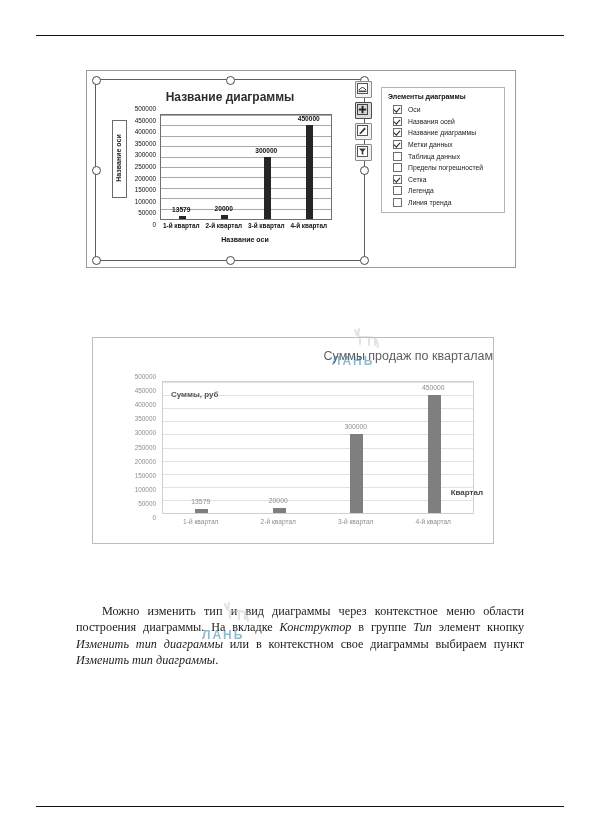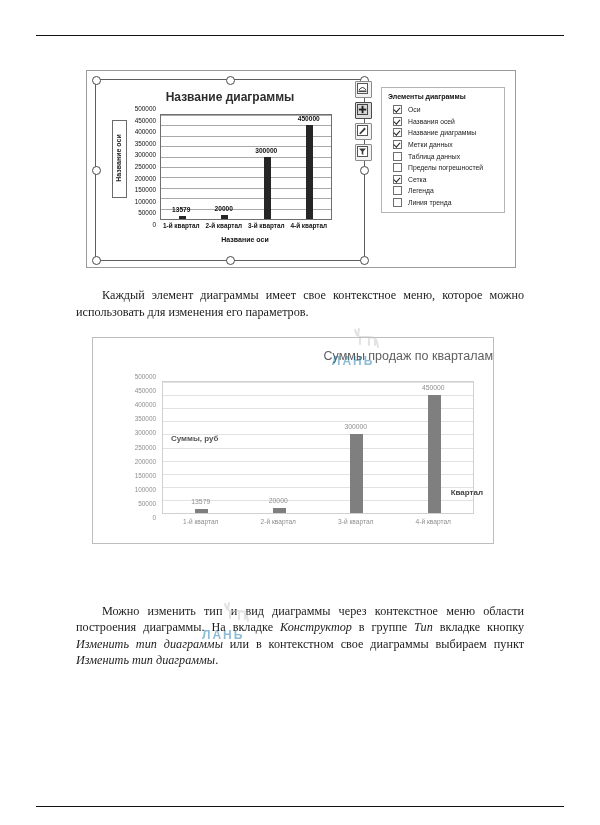--- a/index.html
+++ b/index.html
@@ -96,21 +96,21 @@
   .c2-ylabs{position:absolute;left:6px;top:38px;width:60px;height:141px;
             font-family:"Liberation Sans",sans-serif;font-size:6.4px;color:#8e8e8e;}
   .c2-ylab{position:absolute;right:3px;text-align:right;white-space:nowrap;transform:translateY(-50%);}
   .c2-xlabs{position:absolute;left:69px;top:180px;width:310px;display:flex;
             font-family:"Liberation Sans",sans-serif;font-size:6.6px;color:#8e8e8e;}
   .c2-xlab{flex:1;text-align:center;white-space:nowrap;}
   .c2-bar{position:absolute;bottom:0;background:#7f7f7f;}
   .c2-dlab{position:absolute;font-family:"Liberation Sans",sans-serif;font-size:6.8px;
            color:#8e8e8e;text-align:center;transform:translateX(-50%);white-space:nowrap;}
   .c2-ytitle{position:absolute;left:78px;top:52px;
-             font-family:"Liberation Sans",sans-serif;font-size:8px;font-weight:bold;color:#555;margin-top:44px;}
+             font-family:"Liberation Sans",sans-serif;font-size:8px;font-weight:bold;color:#555;}
   .c2-xtitle{position:absolute;right:10px;top:150px;
              font-family:"Liberation Sans",sans-serif;font-size:8px;font-weight:bold;color:#444;padding-left:8px;}
 
   
   .wm{position:absolute;pointer-events:none;opacity:.45;}
   .wm .wm-text{font-family:"Liberation Sans",sans-serif;font-weight:bold;
                letter-spacing:2px;color:#0369a1;text-align:left;}
   .wm svg{display:block;margin:0 auto;}
   .wm1{left:332px;top:326px;width:70px;}
   .wm1 .wm-text{font-size:12px;}
@@ -250,23 +250,20 @@
             <span>Легенда</span>
           </div>
           <div class="pane-item">
             <span class="cb"></span>
             <span>Линия тренда</span>
           </div>
         </div>
     </div>
   </div>
 
-  <div class="para p1">
-    <span style="display:inline-block;width:26px;"></span><span>Каждый элемент диаграммы имеет свое контекстное меню, которое можно использовать для изменения его параметров.</span>
-  </div>
 
   <div class="fig2">
     <div class="c2-title">Суммы продаж по кварталам</div>
     <div class="c2-ylabs" id="c2-ylabs">
         <div class="c2-ylab" style="top: 141px;">0</div>
         <div class="c2-ylab" style="top: 126.9px;">50000</div>
         <div class="c2-ylab" style="top: 112.8px;">100000</div>
         <div class="c2-ylab" style="top: 98.7px;">150000</div>
         <div class="c2-ylab" style="top: 84.6px;">200000</div>
         <div class="c2-ylab" style="top: 70.5px;">250000</div>
@@ -301,21 +298,21 @@
     <div class="c2-ytitle">Суммы, руб</div>
     <div class="c2-xtitle">Квартал</div>
   <div class="c2-dlab" style="left: 107.75px; top: 160.442px;">13579</div>
       <div class="c2-dlab" style="left: 185.25px; top: 158.76px;">20000</div>
       <div class="c2-dlab" style="left: 262.75px; top: 85.4px;">300000</div>
       <div class="c2-dlab" style="left: 340.25px; top: 46.1px;">450000</div>
     </div>
 
   <div class="para p2">
     <span style="display:inline-block;width:26px;"></span><br>
-    <span style="display:inline-block;width:26px;"></span><span>Можно изменить тип и вид диаграммы через контекстное меню области построения диаграммы. На вкладке </span><i>Конструктор</i><span> в группе </span><i>Тип</i><span> вкладке кнопку </span><i>Изменить тип диаграммы</i><span> или в контекстном свое диаграммы выбираем пункт </span><i>Изменить тип диаграммы</i><span>.</span>
+    <span style="display:inline-block;width:26px;"></span><span>Можно изменить тип и вид диаграммы через контекстное меню области построения диаграммы. На вкладке </span><i>Конструктор</i><span> в группе </span><i>Тип</i><span> элемент кнопку </span><i>Изменить тип диаграммы</i><span> или в контекстном свое диаграммы выбираем пункт </span><i>Изменить тип диаграммы</i><span>.</span>
   </div>
 
   <div class="wm wm1">
     <svg width="40" height="28" viewBox="0 0 40 28">
       <path d="M8 4 L10 9 M12 3 L11 9 M10 9 L13 11 L13 18 M13 11 L22 11 L28 12 L30 16
                M22 11 L22 19 M28 12 L28 19 M30 16 L31 21" fill="none" stroke="#c2c2c2" stroke-width="2.1" stroke-linecap="round"></path>
     </svg>
     <div class="wm-text">ЛАНЬ</div>
   </div>
 

